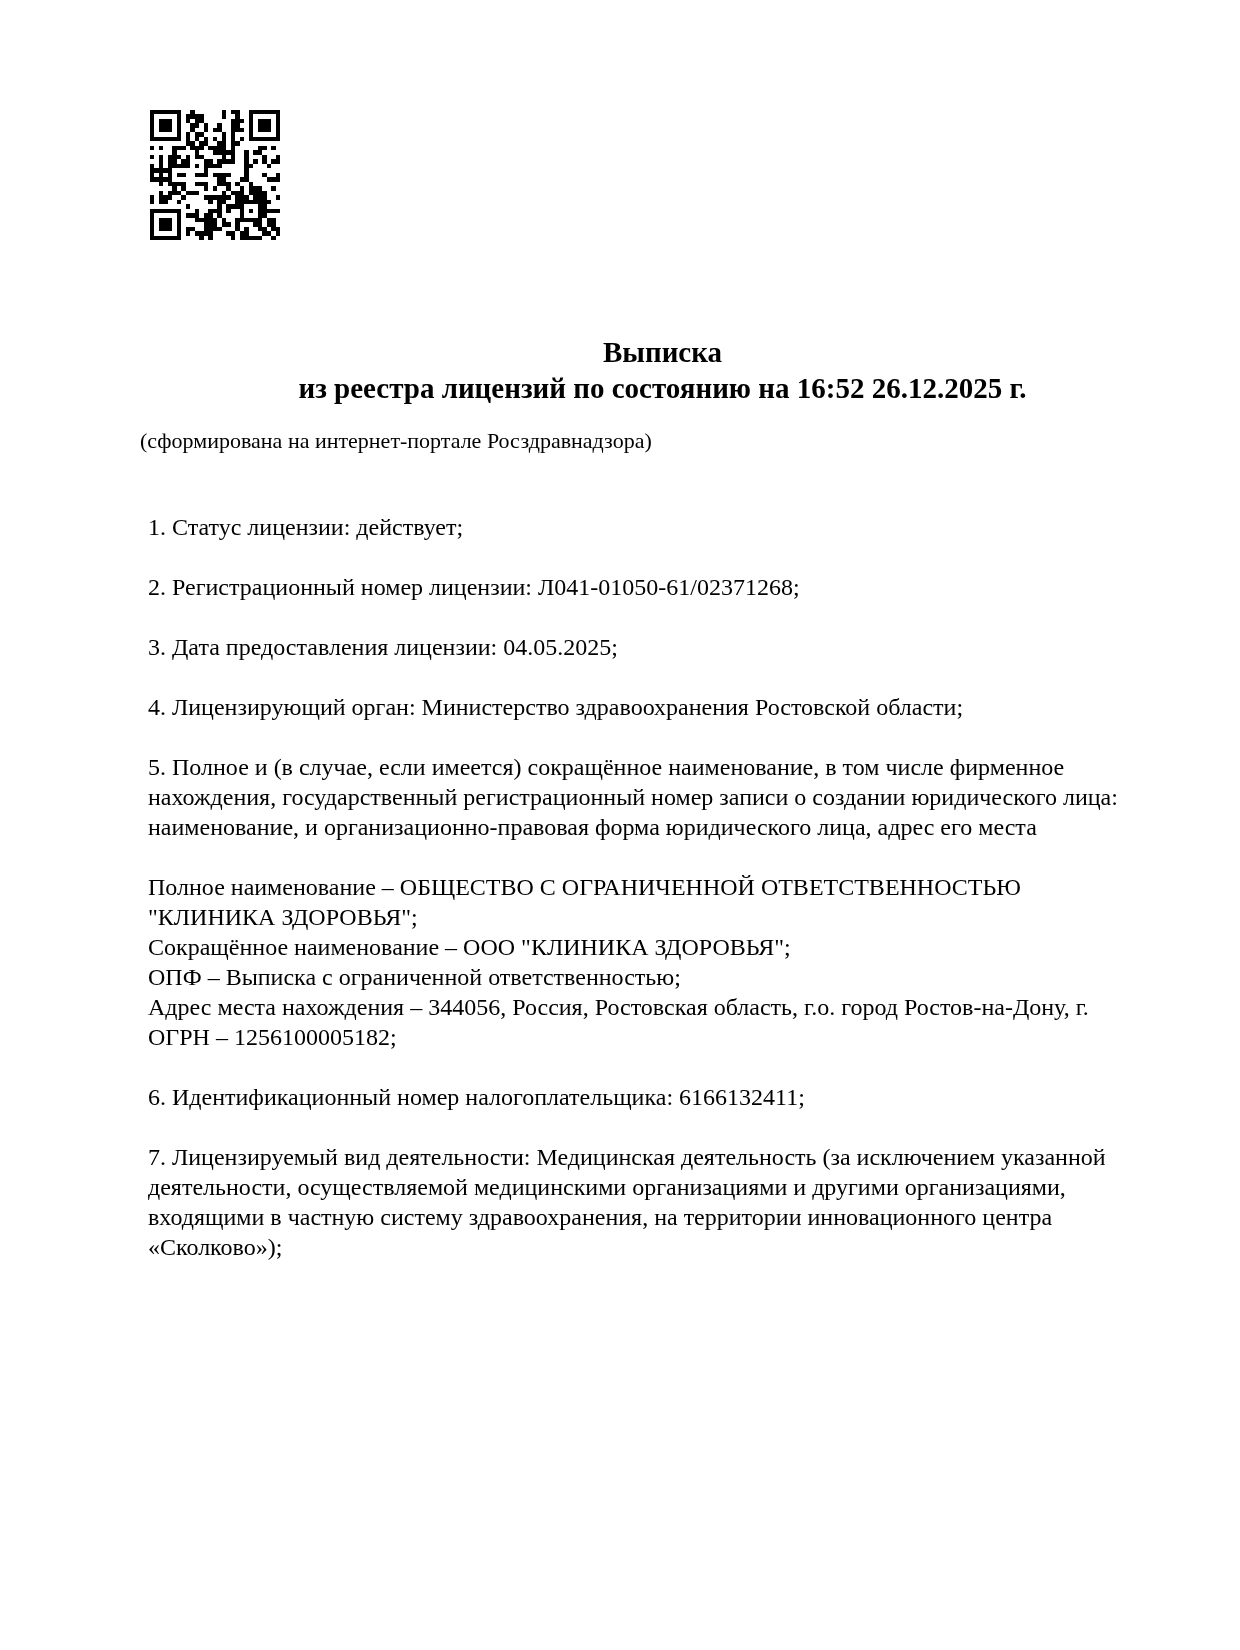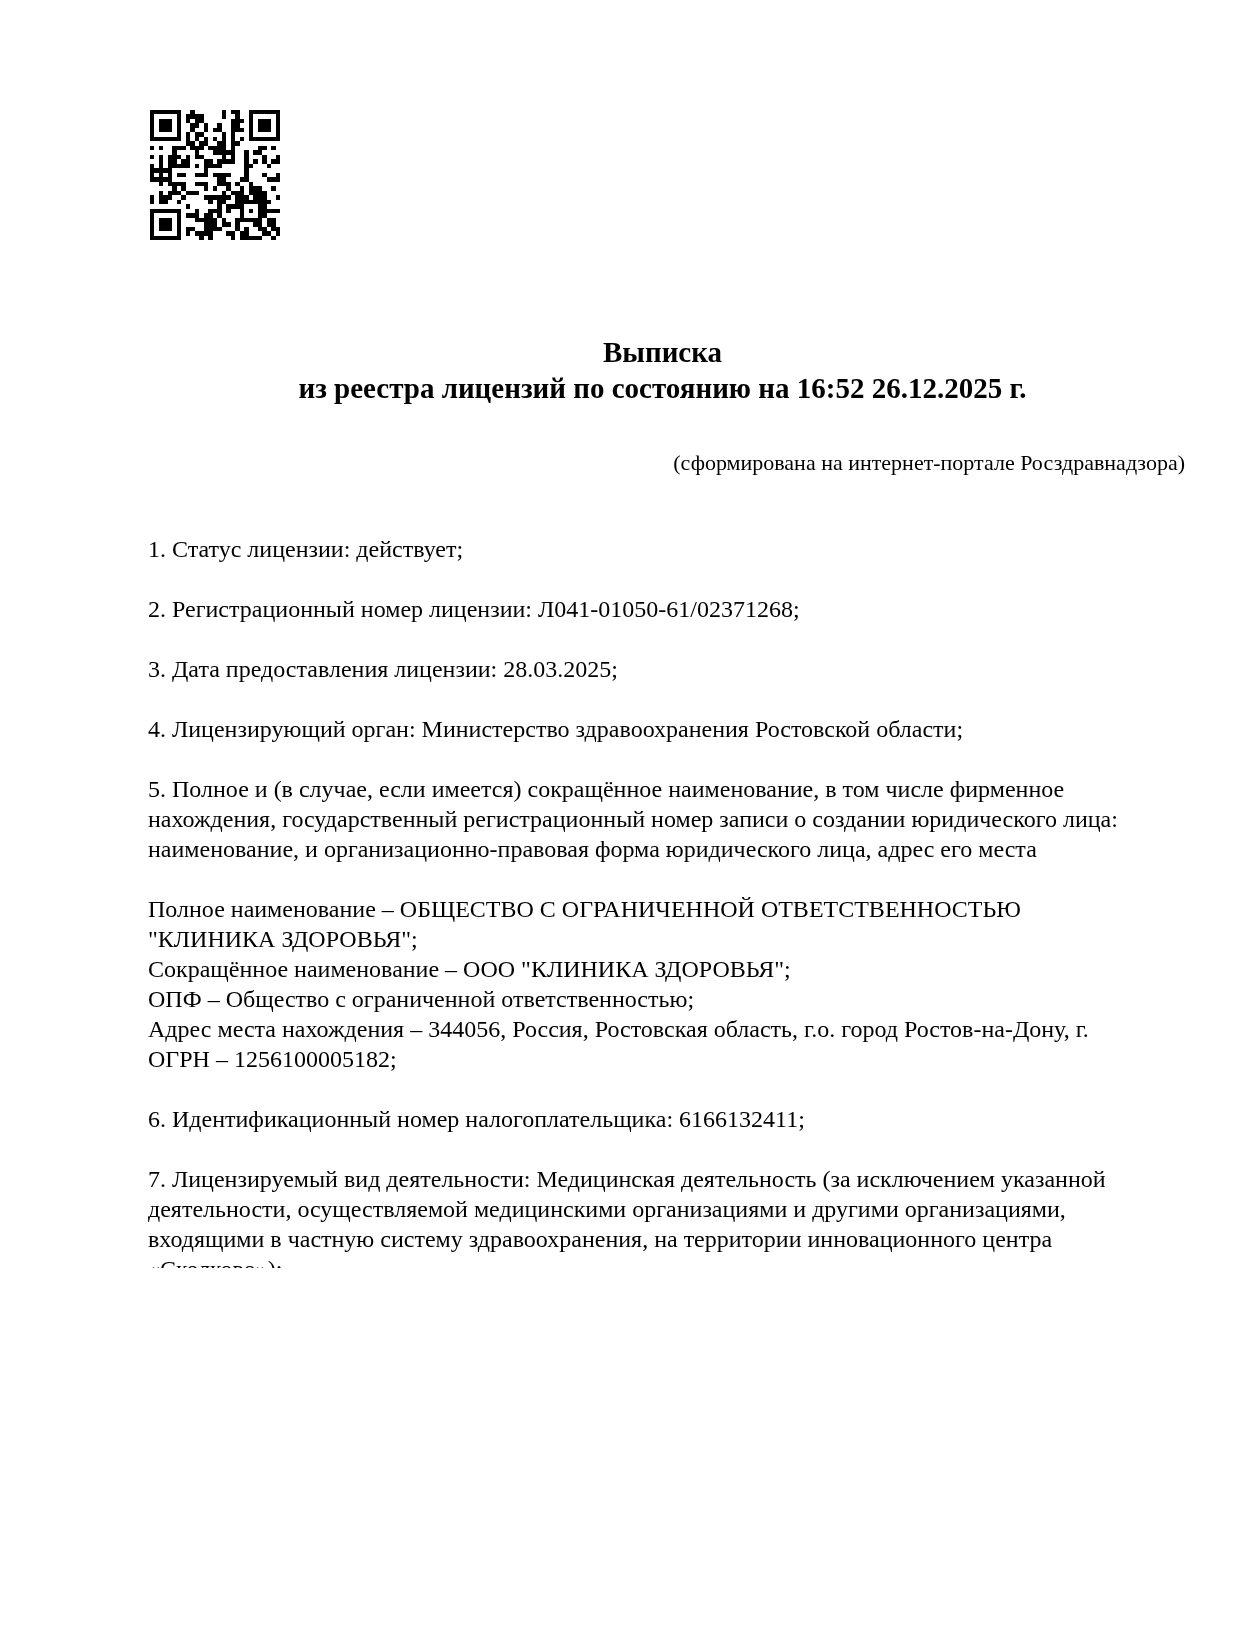--- a/index.html
+++ b/index.html
@@ -27,22 +27,21 @@
     width:1045px;
   }
   .title{
     margin-top:334px;
     text-align:center;
     font-weight:bold;
     font-size:29px;
     line-height:36px;
   }
   .subtitle{
-    margin-top:43px;
-    text-align:right;
+    margin-top:21px;
     font-size:22px;
     line-height:27px;
   }
   .docbody{
     margin-top:58px;
     font-size:24px;
     line-height:30px;
   }
   .para{margin:0 0 30px 8px;padding:0;}
   .ln{display:block;white-space:nowrap;}
@@ -479,38 +478,38 @@
 
       <p class="para">
         <span class="ln">1. Статус лицензии: действует;</span>
       </p>
 
       <p class="para">
         <span class="ln">2. Регистрационный номер лицензии: Л041-01050-61/02371268;</span>
       </p>
 
       <p class="para">
-        <span class="ln">3. Дата предоставления лицензии: 28.03.2025;</span>
+        <span class="ln">3. Дата предоставления лицензии: 04.05.2025;</span>
       </p>
 
       <p class="para">
         <span class="ln">4. Лицензирующий орган: Министерство здравоохранения Ростовской области;</span>
       </p>
 
       <p class="para">
         <span class="ln">5. Полное и (в случае, если имеется) сокращённое наименование, в том числе фирменное</span>
         <span class="ln">нахождения, государственный регистрационный номер записи о создании юридического лица:</span>
         <span class="ln">наименование, и организационно-правовая форма юридического лица, адрес его места</span>
       </p>
 
       <p class="para">
         <span class="ln">Полное наименование – ОБЩЕСТВО С ОГРАНИЧЕННОЙ ОТВЕТСТВЕННОСТЬЮ</span>
         <span class="ln">"КЛИНИКА ЗДОРОВЬЯ";</span>
         <span class="ln">Сокращённое наименование – ООО "КЛИНИКА ЗДОРОВЬЯ";</span>
-        <span class="ln">ОПФ – Общество с ограниченной ответственностью;</span>
+        <span class="ln">ОПФ – Выписка с ограниченной ответственностью;</span>
         <span class="ln">Адрес места нахождения – 344056, Россия, Ростовская область, г.о. город Ростов-на-Дону, г.</span>
         <span class="ln">ОГРН – 1256100005182;</span>
       </p>
 
       <p class="para">
         <span class="ln">6. Идентификационный номер налогоплательщика: 6166132411;</span>
       </p>
 
       <p class="para">
         <span class="ln">7. Лицензируемый вид деятельности: Медицинская деятельность (за исключением указанной</span>

